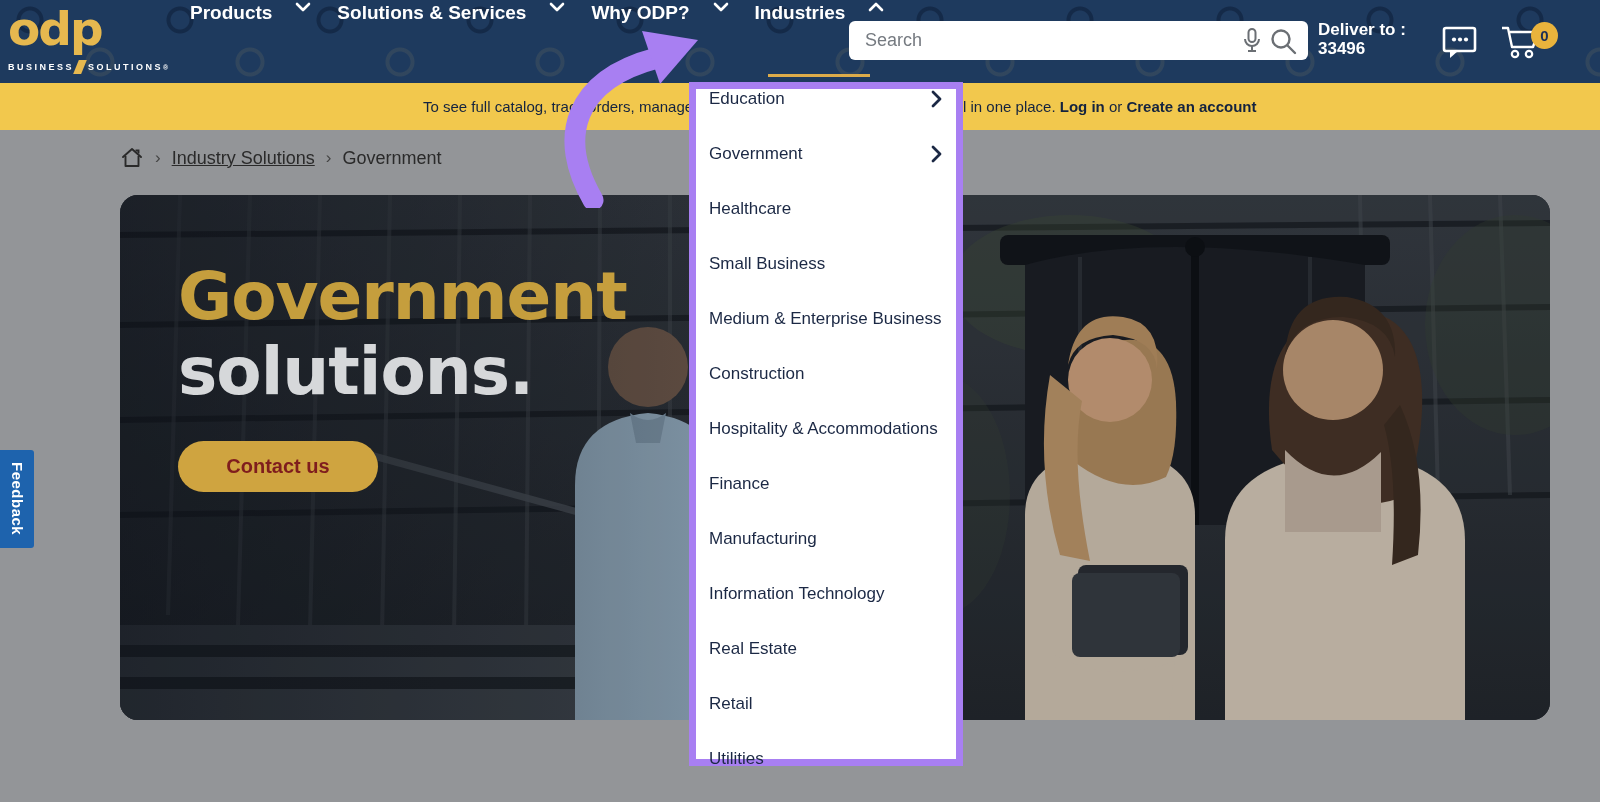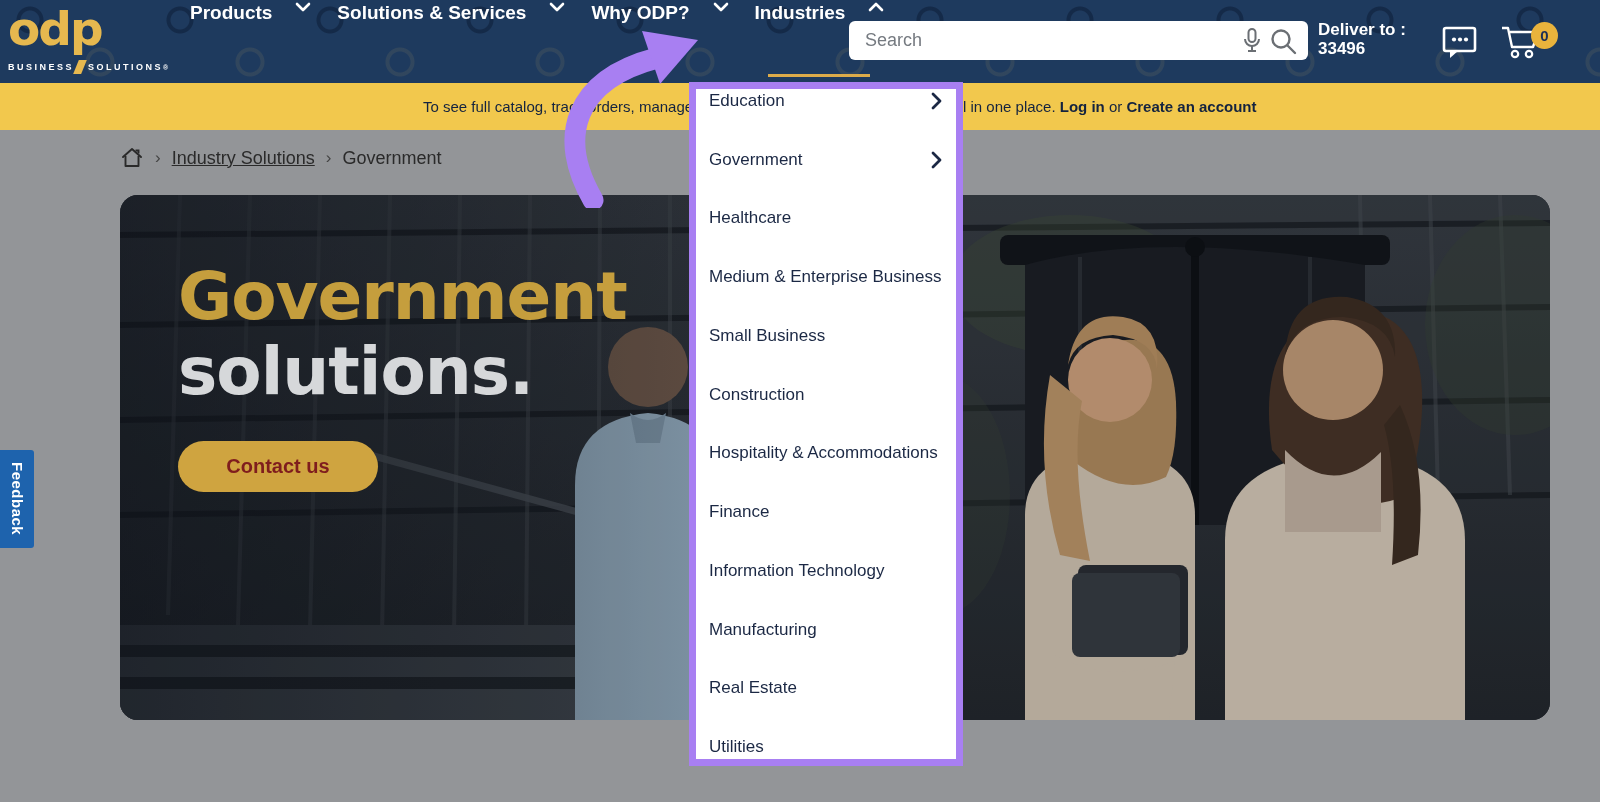--- a/index.html
+++ b/index.html
@@ -280,42 +280,45 @@
     <div class="menu-item">
       <span class="mi-label">Government</span>
       <svg width="11" height="18" viewBox="0 0 11 18">
         <polyline points="2,2 9,9 2,16" fill="none" stroke="#1b2844" stroke-width="2.8" stroke-linecap="round" stroke-linejoin="round"></polyline>
       </svg>
     </div>
     <div class="menu-item">
       <span class="mi-label">Healthcare</span>
     </div>
     <div class="menu-item">
+      <span class="mi-label">Small Business</span>
+    </div>
+    <div class="menu-item">
       <span class="mi-label">Medium &amp; Enterprise Business</span>
     </div>
     <div class="menu-item">
-      <span class="mi-label">Small Business</span>
-    </div>
-    <div class="menu-item">
       <span class="mi-label">Construction</span>
     </div>
     <div class="menu-item">
       <span class="mi-label">Hospitality &amp; Accommodations</span>
     </div>
     <div class="menu-item">
       <span class="mi-label">Finance</span>
     </div>
     <div class="menu-item">
+      <span class="mi-label">Manufacturing</span>
+    </div>
+    <div class="menu-item">
       <span class="mi-label">Information Technology</span>
     </div>
     <div class="menu-item">
-      <span class="mi-label">Manufacturing</span>
-    </div>
-    <div class="menu-item">
       <span class="mi-label">Real Estate</span>
+    </div>
+    <div class="menu-item">
+      <span class="mi-label">Retail</span>
     </div>
     <div class="menu-item">
       <span class="mi-label">Utilities</span>
     </div>
   </div>
 
 <svg class="arrow-annot" width="200" height="190" viewBox="0 0 200 190">
   <path d="M58 182 C 22 120, 38 62, 122 40" fill="none" stroke="#a87ff2" stroke-width="21" stroke-linecap="round"></path>
   <polygon points="163,22 107,13 125,66" fill="#a87ff2"></polygon>
 </svg>

